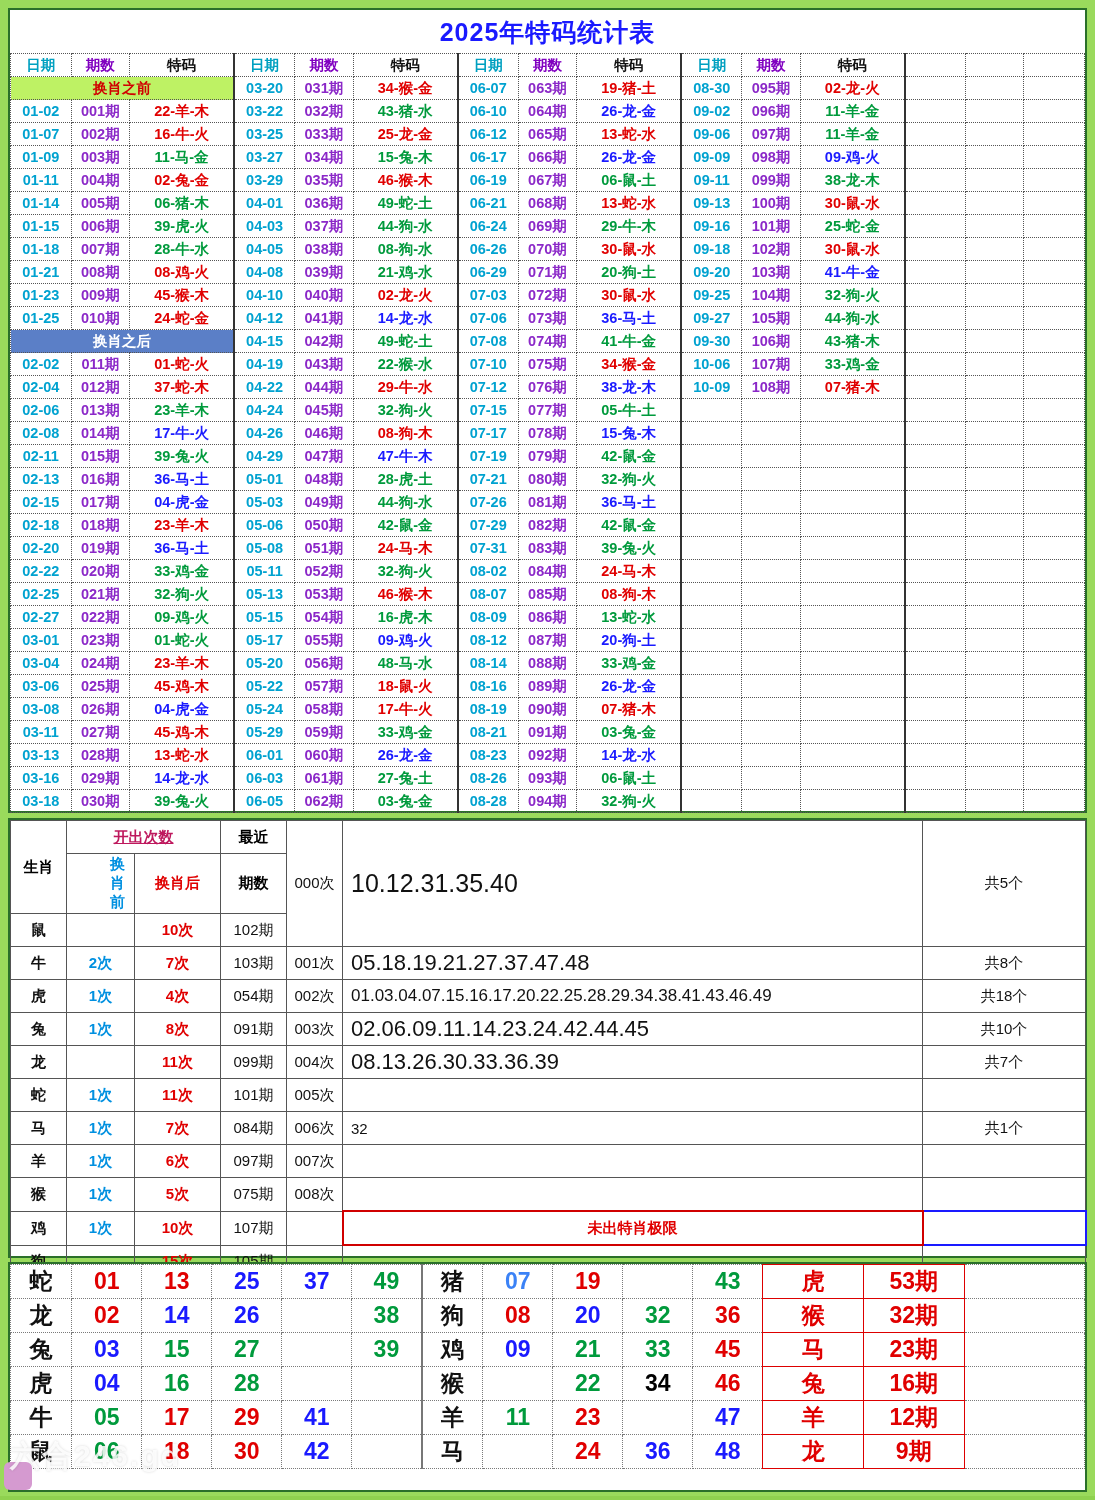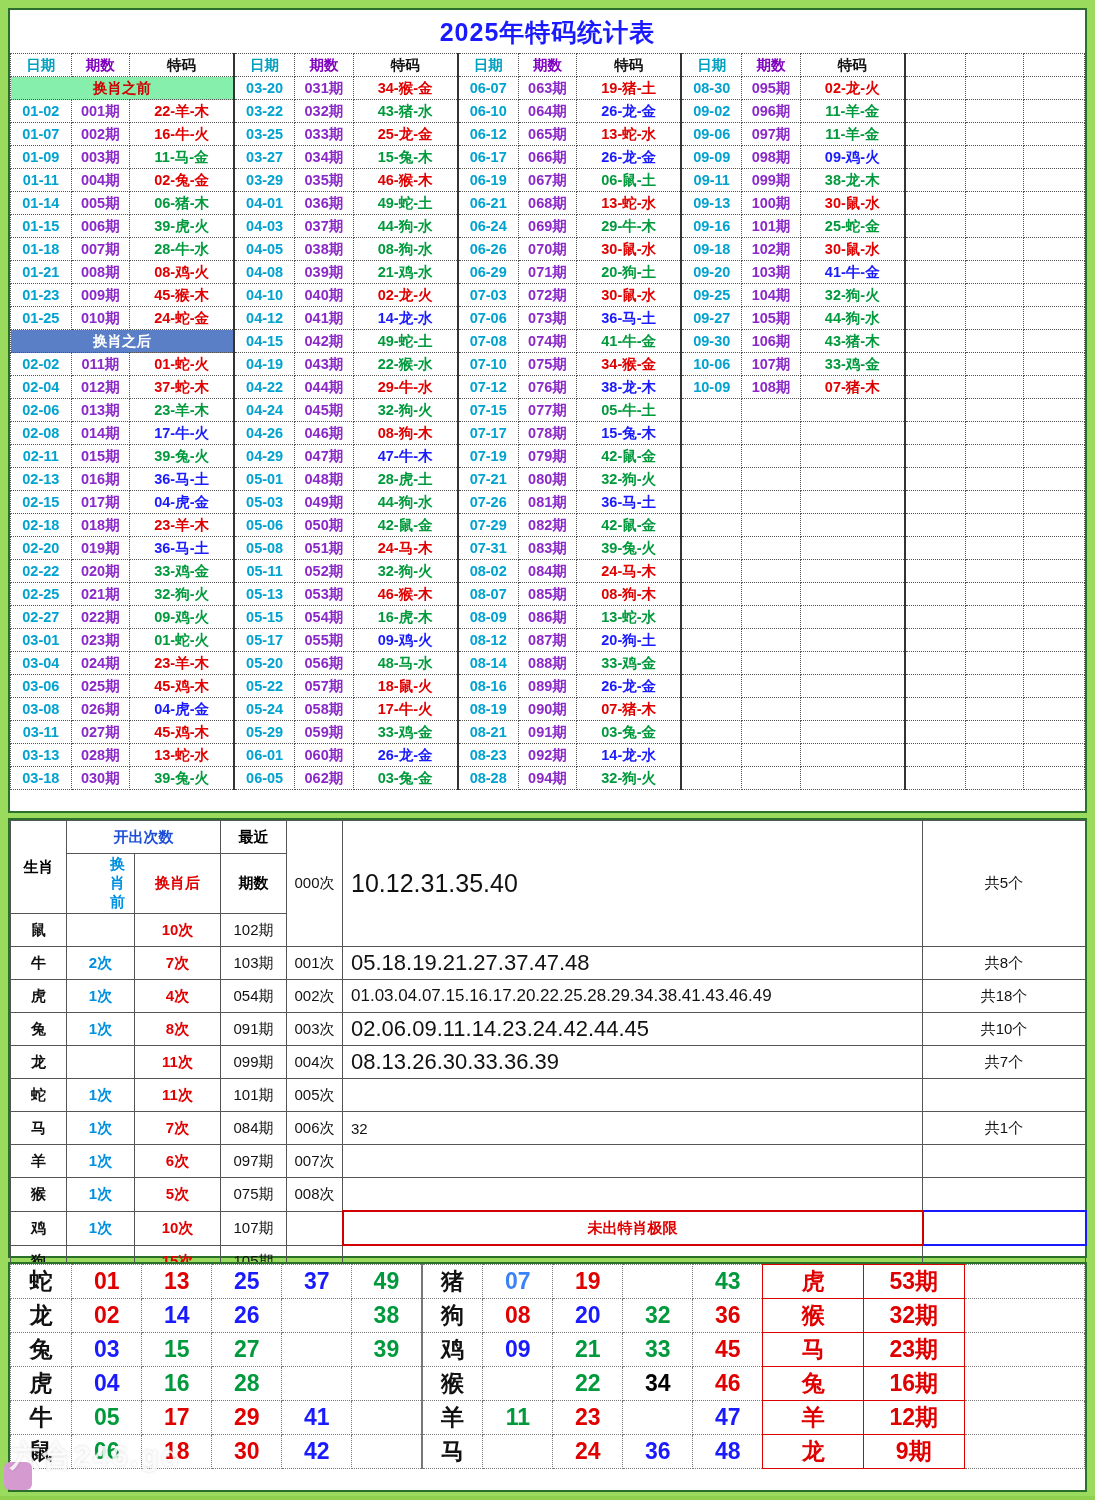--- a/index.html
+++ b/index.html
@@ -31,21 +31,21 @@
     font-weight:bold;white-space:nowrap;
   }
   .hdr{font-weight:bold;font-size:15px;}
   .hdr .c1{color:#00a0c0;}
   .hdr .c2{color:#8000c0;}
   .hdr .c3{color:#111;}
   .colsep{border-left:2px solid #333 !important;}
   .dcol{color:#00a2d0;font-size:13.5px;}
   .pcol{color:#8b28c8;font-size:13.5px;}
   .tcol{font-size:15px;}
-  .band-y{background:#86efac;color:#d00000;font-weight:bold;font-size:14px;}
+  .band-y{background:#bef264;color:#d00000;font-weight:bold;font-size:14px;}
   .band-b{background:#5b7fc7;color:#ffffff;font-weight:bold;font-size:14px;}
   .red{color:#e00000;}
   .grn{color:#009a3c;}
   .blu{color:#1a1aff;}
   
   #mid-panel{position:absolute;left:8px;top:818px;width:1079px;height:440px;}
   table.mid{border-collapse:collapse;width:100%;table-layout:fixed;}
   table.mid td{border:1px solid #555;font-size:15px;text-align:center;padding:1px 2px;height:30px;}
   .zhdr{font-weight:bold;font-size:14px;}
   .zname{font-size:19px;font-weight:bold;color:#111;}
@@ -622,20 +622,37 @@
             <td class="pcol">092期</td>
             <td class="tcol blu">14-龙-水</td>
             <td class="colsep">&nbsp;</td>
             <td>&nbsp;</td>
             <td>&nbsp;</td>
             <td class="colsep">&nbsp;</td>
             <td>&nbsp;</td>
             <td>&nbsp;</td>
           </tr>
           <tr>
+            <td class="dcol">03-16</td>
+            <td class="pcol">029期</td>
+            <td class="tcol blu">14-龙-水</td>
+            <td class="dcol colsep">06-03</td>
+            <td class="pcol">061期</td>
+            <td class="tcol grn">27-兔-土</td>
+            <td class="dcol colsep">08-26</td>
+            <td class="pcol">093期</td>
+            <td class="tcol grn">06-鼠-土</td>
+            <td class="colsep">&nbsp;</td>
+            <td>&nbsp;</td>
+            <td>&nbsp;</td>
+            <td class="colsep">&nbsp;</td>
+            <td>&nbsp;</td>
+            <td>&nbsp;</td>
+          </tr>
+          <tr>
             <td class="dcol">03-18</td>
             <td class="pcol">030期</td>
             <td class="tcol grn">39-兔-火</td>
             <td class="dcol colsep">06-05</td>
             <td class="pcol">062期</td>
             <td class="tcol grn">03-兔-金</td>
             <td class="dcol colsep">08-28</td>
             <td class="pcol">094期</td>
             <td class="tcol grn">32-狗-火</td>
             <td class="colsep">&nbsp;</td>
@@ -656,21 +673,21 @@
           <col style="width:68px">
           <col style="width:86px">
           <col style="width:66px">
         <col style="width:56px">
           <col style="width:580px">
           <col style="width:163px">
       </colgroup>
       <tbody id="mid-body">
           <tr>
             <td class="zhdr" rowspan="2">生肖</td>
-            <td class="zhdr" colspan="2" style="color: #1d4ed8;">开出次数</td>
+            <td class="zhdr" colspan="2" style="color: #be185d; text-decoration: underline;">开出次数</td>
             <td class="zhdr">最近</td>
             <td class="seqlbl" rowspan="3">000次</td>
             <td class="seqval" rowspan="3" style="font-size: 25px;">10.12.31.35.40</td>
             <td class="seqtot" rowspan="3">共5个</td>
           </tr>
           <tr>
             <td class="zhdr" style="color: rgb(0, 144, 224); padding-left: 36px;">换肖前</td>
             <td class="zhdr" style="color: rgb(224, 0, 0);">换肖后</td>
             <td class="zhdr">期数</td>
           </tr>

